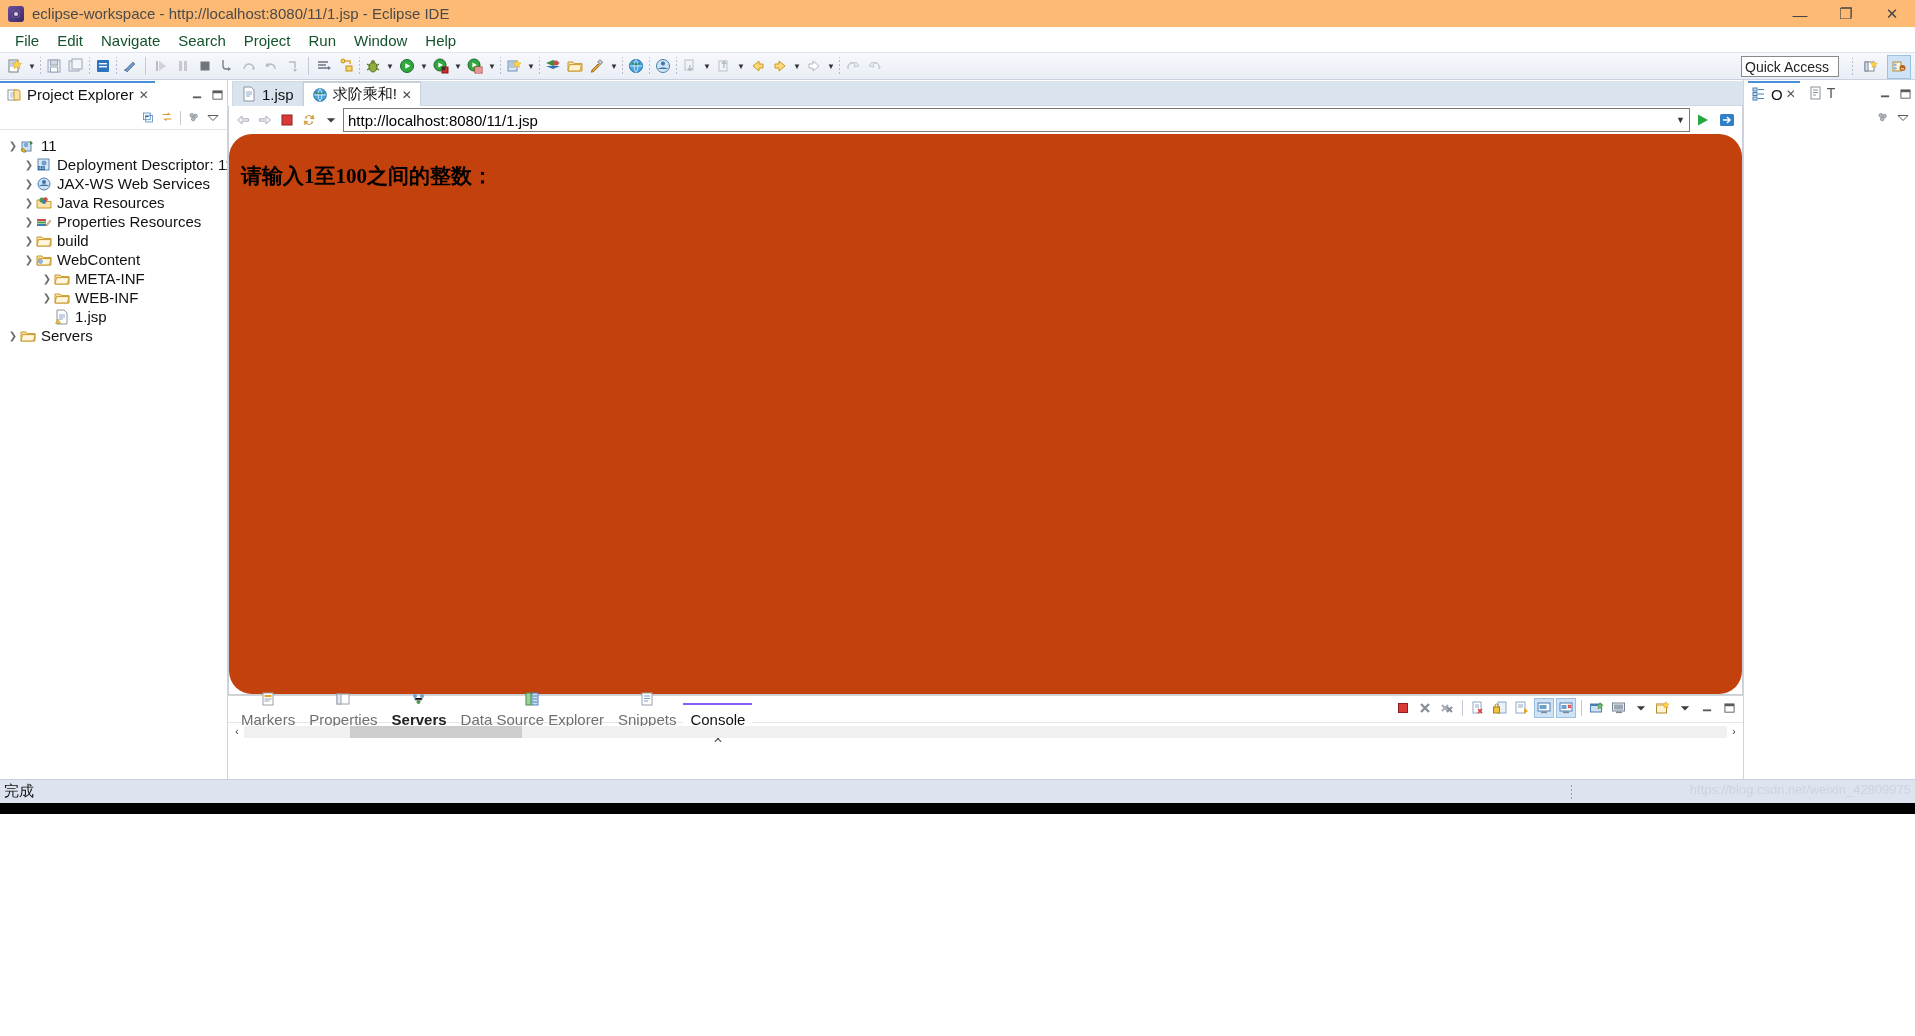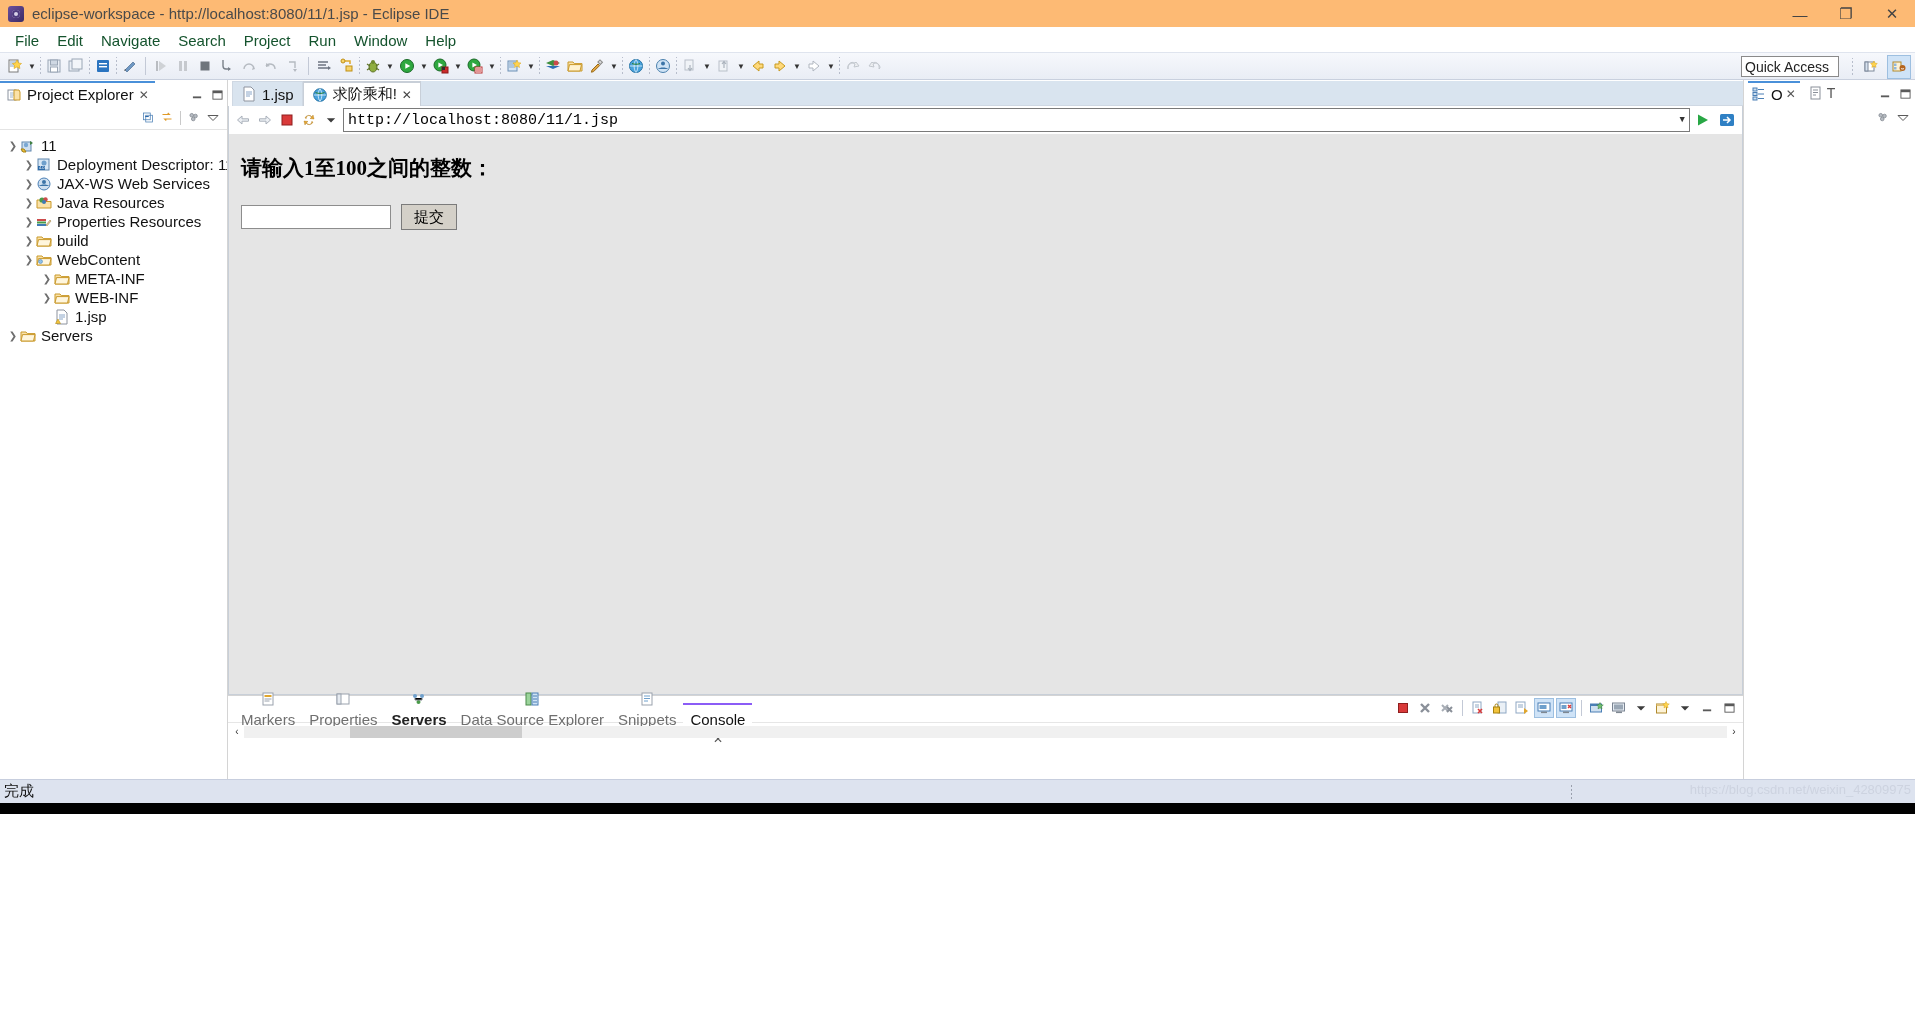--- a/index.html
+++ b/index.html
@@ -85,26 +85,26 @@
   .etab.active{ background:#fff; border-top:2px solid #ff8a1f; border-color:#c8cfd8;}
   .etab .x{ font-size:12px; color:#444;}
   .etab-fill{ flex:1; height:25px; background:#d9e4ef; border-bottom:1px solid #cfd8e3;}
   .browser{ flex:1; display:flex; flex-direction:column; border:1px solid #c8cfd8; border-top:none;
     margin:0; min-height:0; background:#fff;}
   .urlbar{ height:28px; display:flex; align-items:center; gap:2px; padding:2px 4px;
     background:#fff;}
   .navbtn{ width:20px;height:20px;display:flex;align-items:center;justify-content:center;flex:none;}
   .urlinput{
     flex:1; height:24px; border:1px solid #7a7a7a; background:#fff; display:flex; align-items:center;
-    padding:0 4px; font-size:15px; color:#000; min-width:0;font-family:Liberation Mono, monospace;
+    padding:0 4px; font-size:15px; color:#000; min-width:0;
   }
   .urlinput .txt{ flex:1; white-space:nowrap; overflow:hidden;}
   .urlinput .caret{ font-size:9px;color:#333;padding-left:4px;}
   .go-run{ width:22px;height:22px;display:flex;align-items:center;justify-content:center;flex:none;}
-  .page{ flex:1; background:#e5e5e5; padding:20px 12px; min-height:0; overflow:hidden;}
+  .page{ flex:1; background:#c2410c; padding:28px 12px; min-height:0; overflow:hidden;border-radius:23px;}
   .page h3{ margin:0 0 22px 0; font-family:"Liberation Serif", serif;
     font-size:21px; font-weight:bold; color:#000;}
   .form-row{ display:flex; align-items:center; gap:10px;}
   .page-input{ width:150px;height:24px;border:1px solid #8d8d8d;background:#fff;}
   .page-btn{ height:26px; padding:2px 12px; background:#d4d0c8; border:1px solid #7b7b7b;
     font-size:15px; color:#000;}
   
   .bottom{ height:84px; display:flex; flex-direction:column; border-top:1px solid #d4d4d4;
     background:#fff;}
   .btabrow{ height:26px; display:flex; align-items:center; padding-left:6px; position:relative;
@@ -663,24 +663,20 @@
           <div class="go-run">
             <svg class="ico" viewBox="0 0 16 16">
                 <rect x="1" y="2" width="14" height="12" rx="1.5" fill="#2f80c4"></rect>
                 <path d="M4 8h7M8 5l3 3-3 3" stroke="#fff" fill="none" stroke-width="1.5"></path>
               </svg>
           </div>
         </div>
 
         <div class="page">
           <h3>请输入1至100之间的整数：</h3>
-          <div class="form-row">
-            <input class="page-input" type="text" value="" style="">
-            <button class="page-btn">提交</button>
-          </div>
         </div>
       </div>
     </div>
 
     <div class="bottom">
       <div class="btabrow">
         <div class="btab">
           <svg class="ico" viewBox="0 0 16 16">
               <rect x="3" y="2" width="10" height="12" fill="#fff" stroke="#9aa2ad"></rect>
               <rect x="4.5" y="4" width="7" height="2" fill="#e0a52c"></rect>

